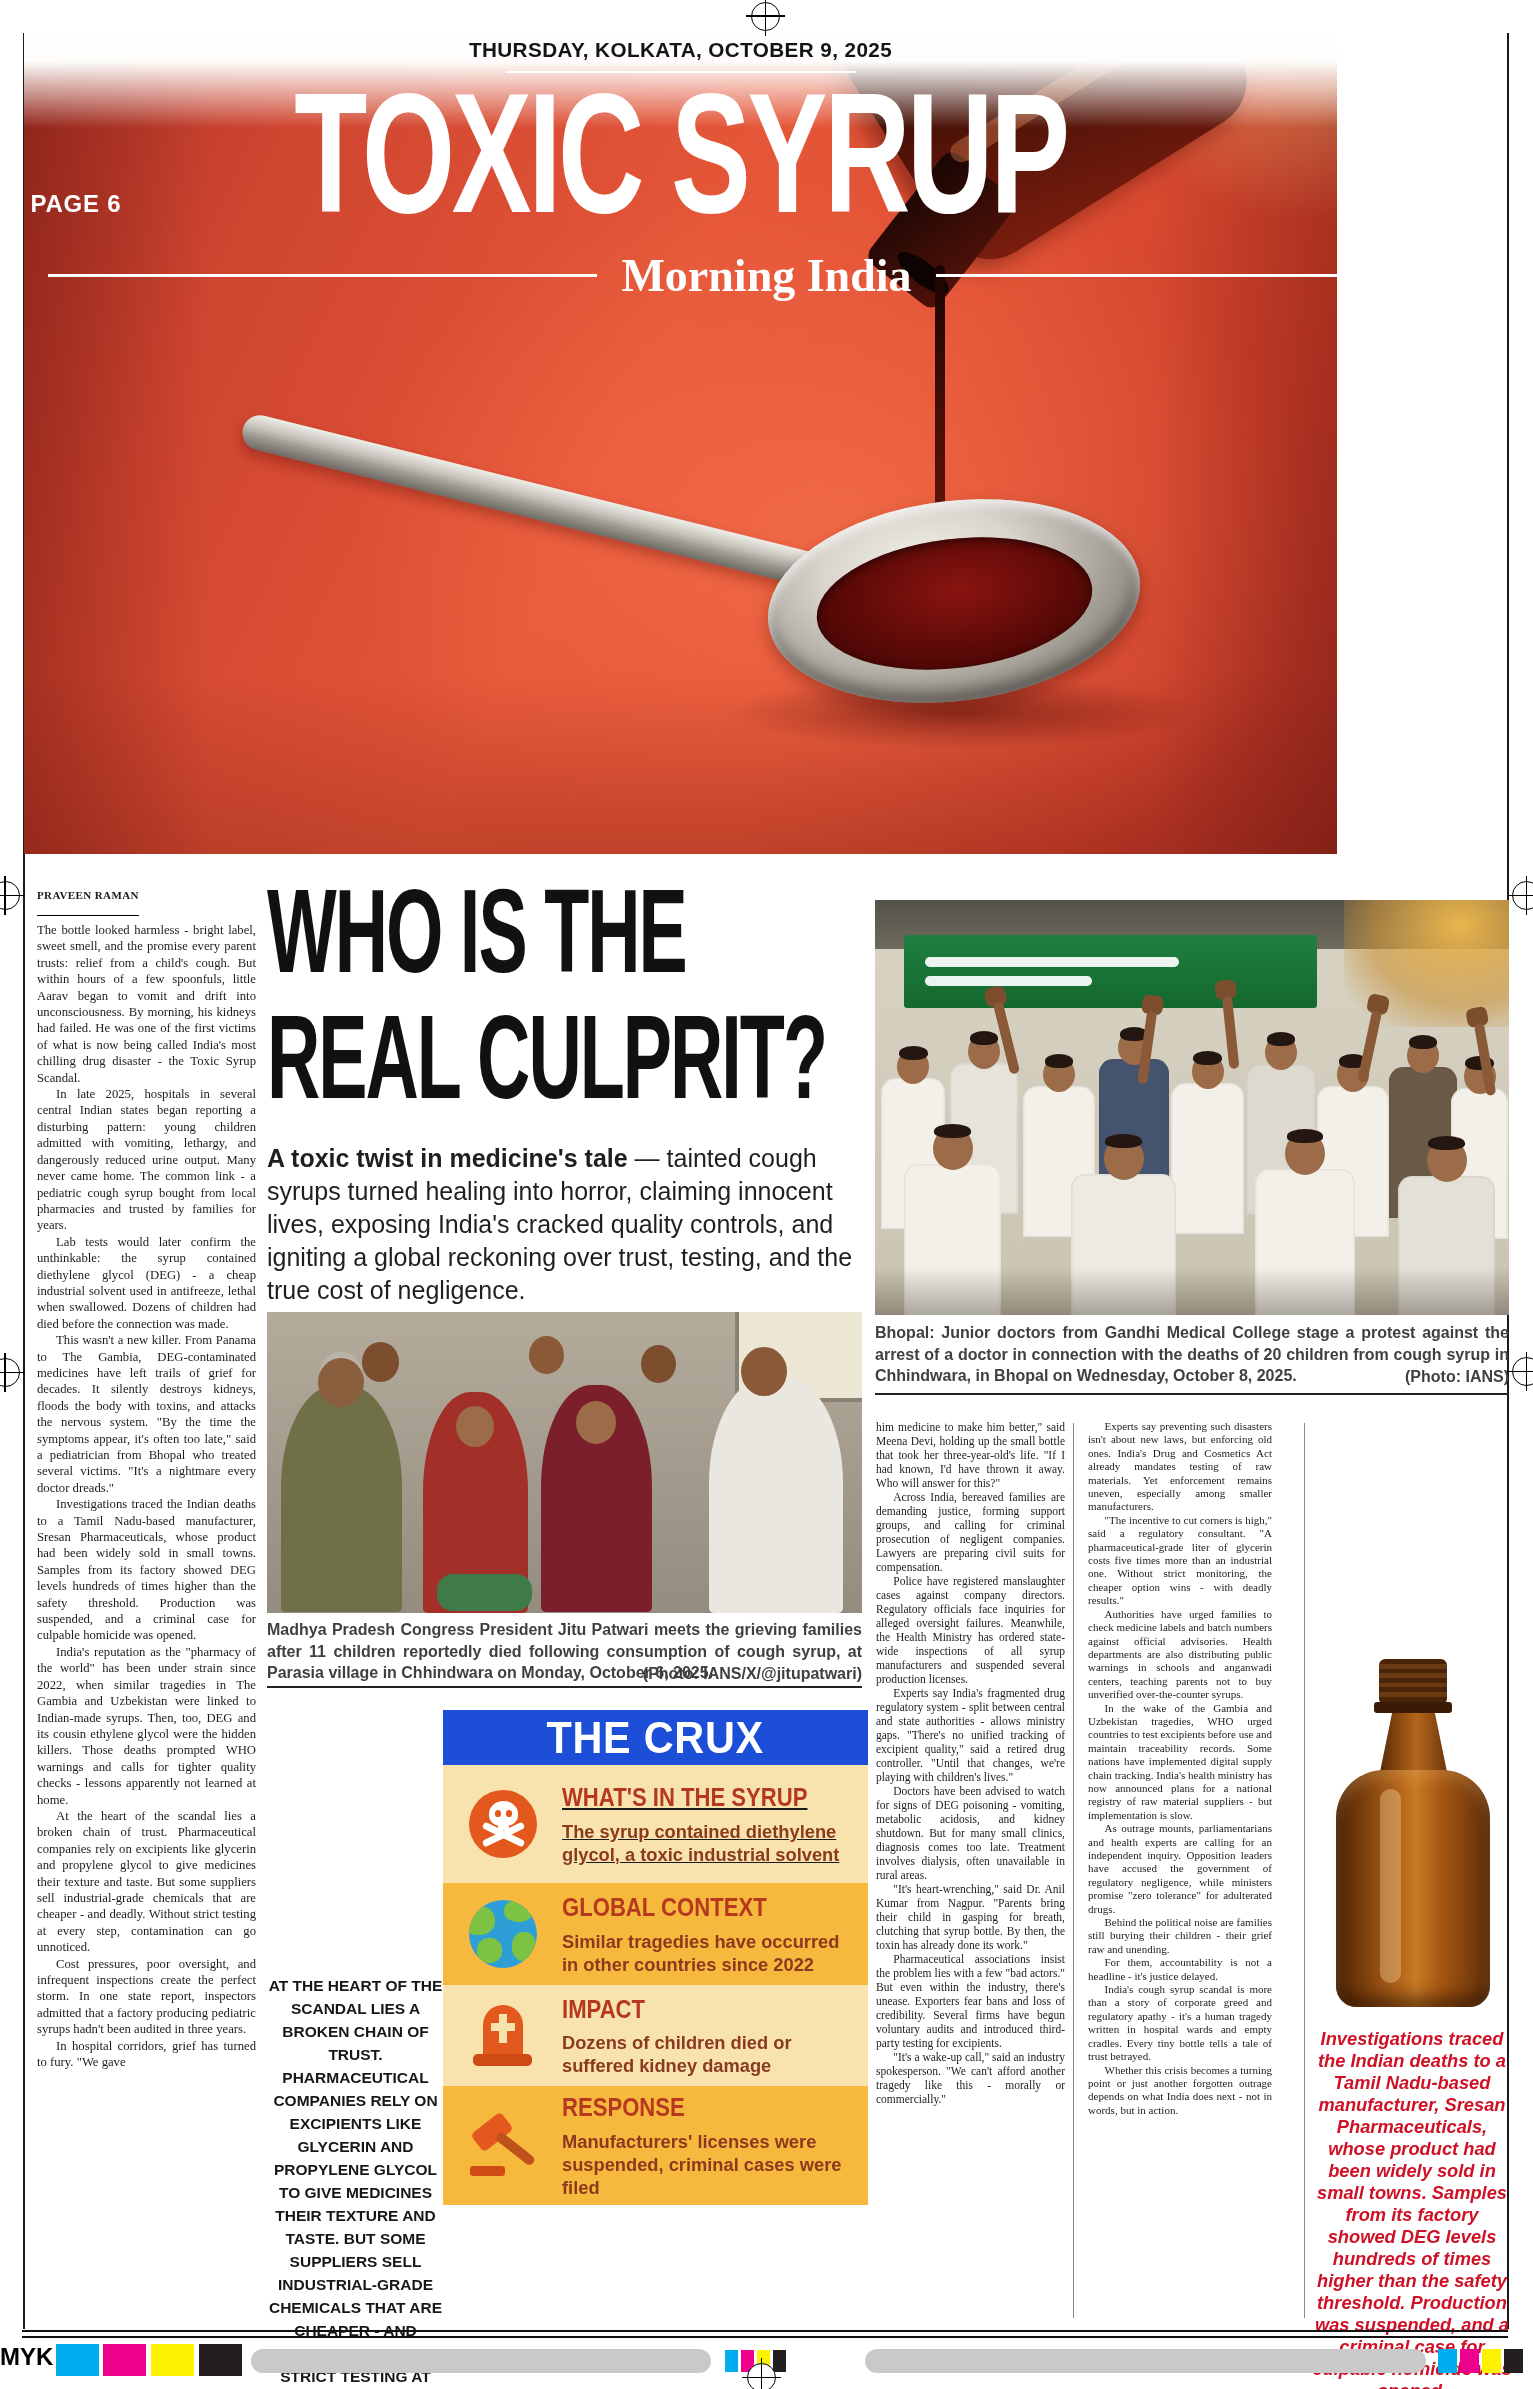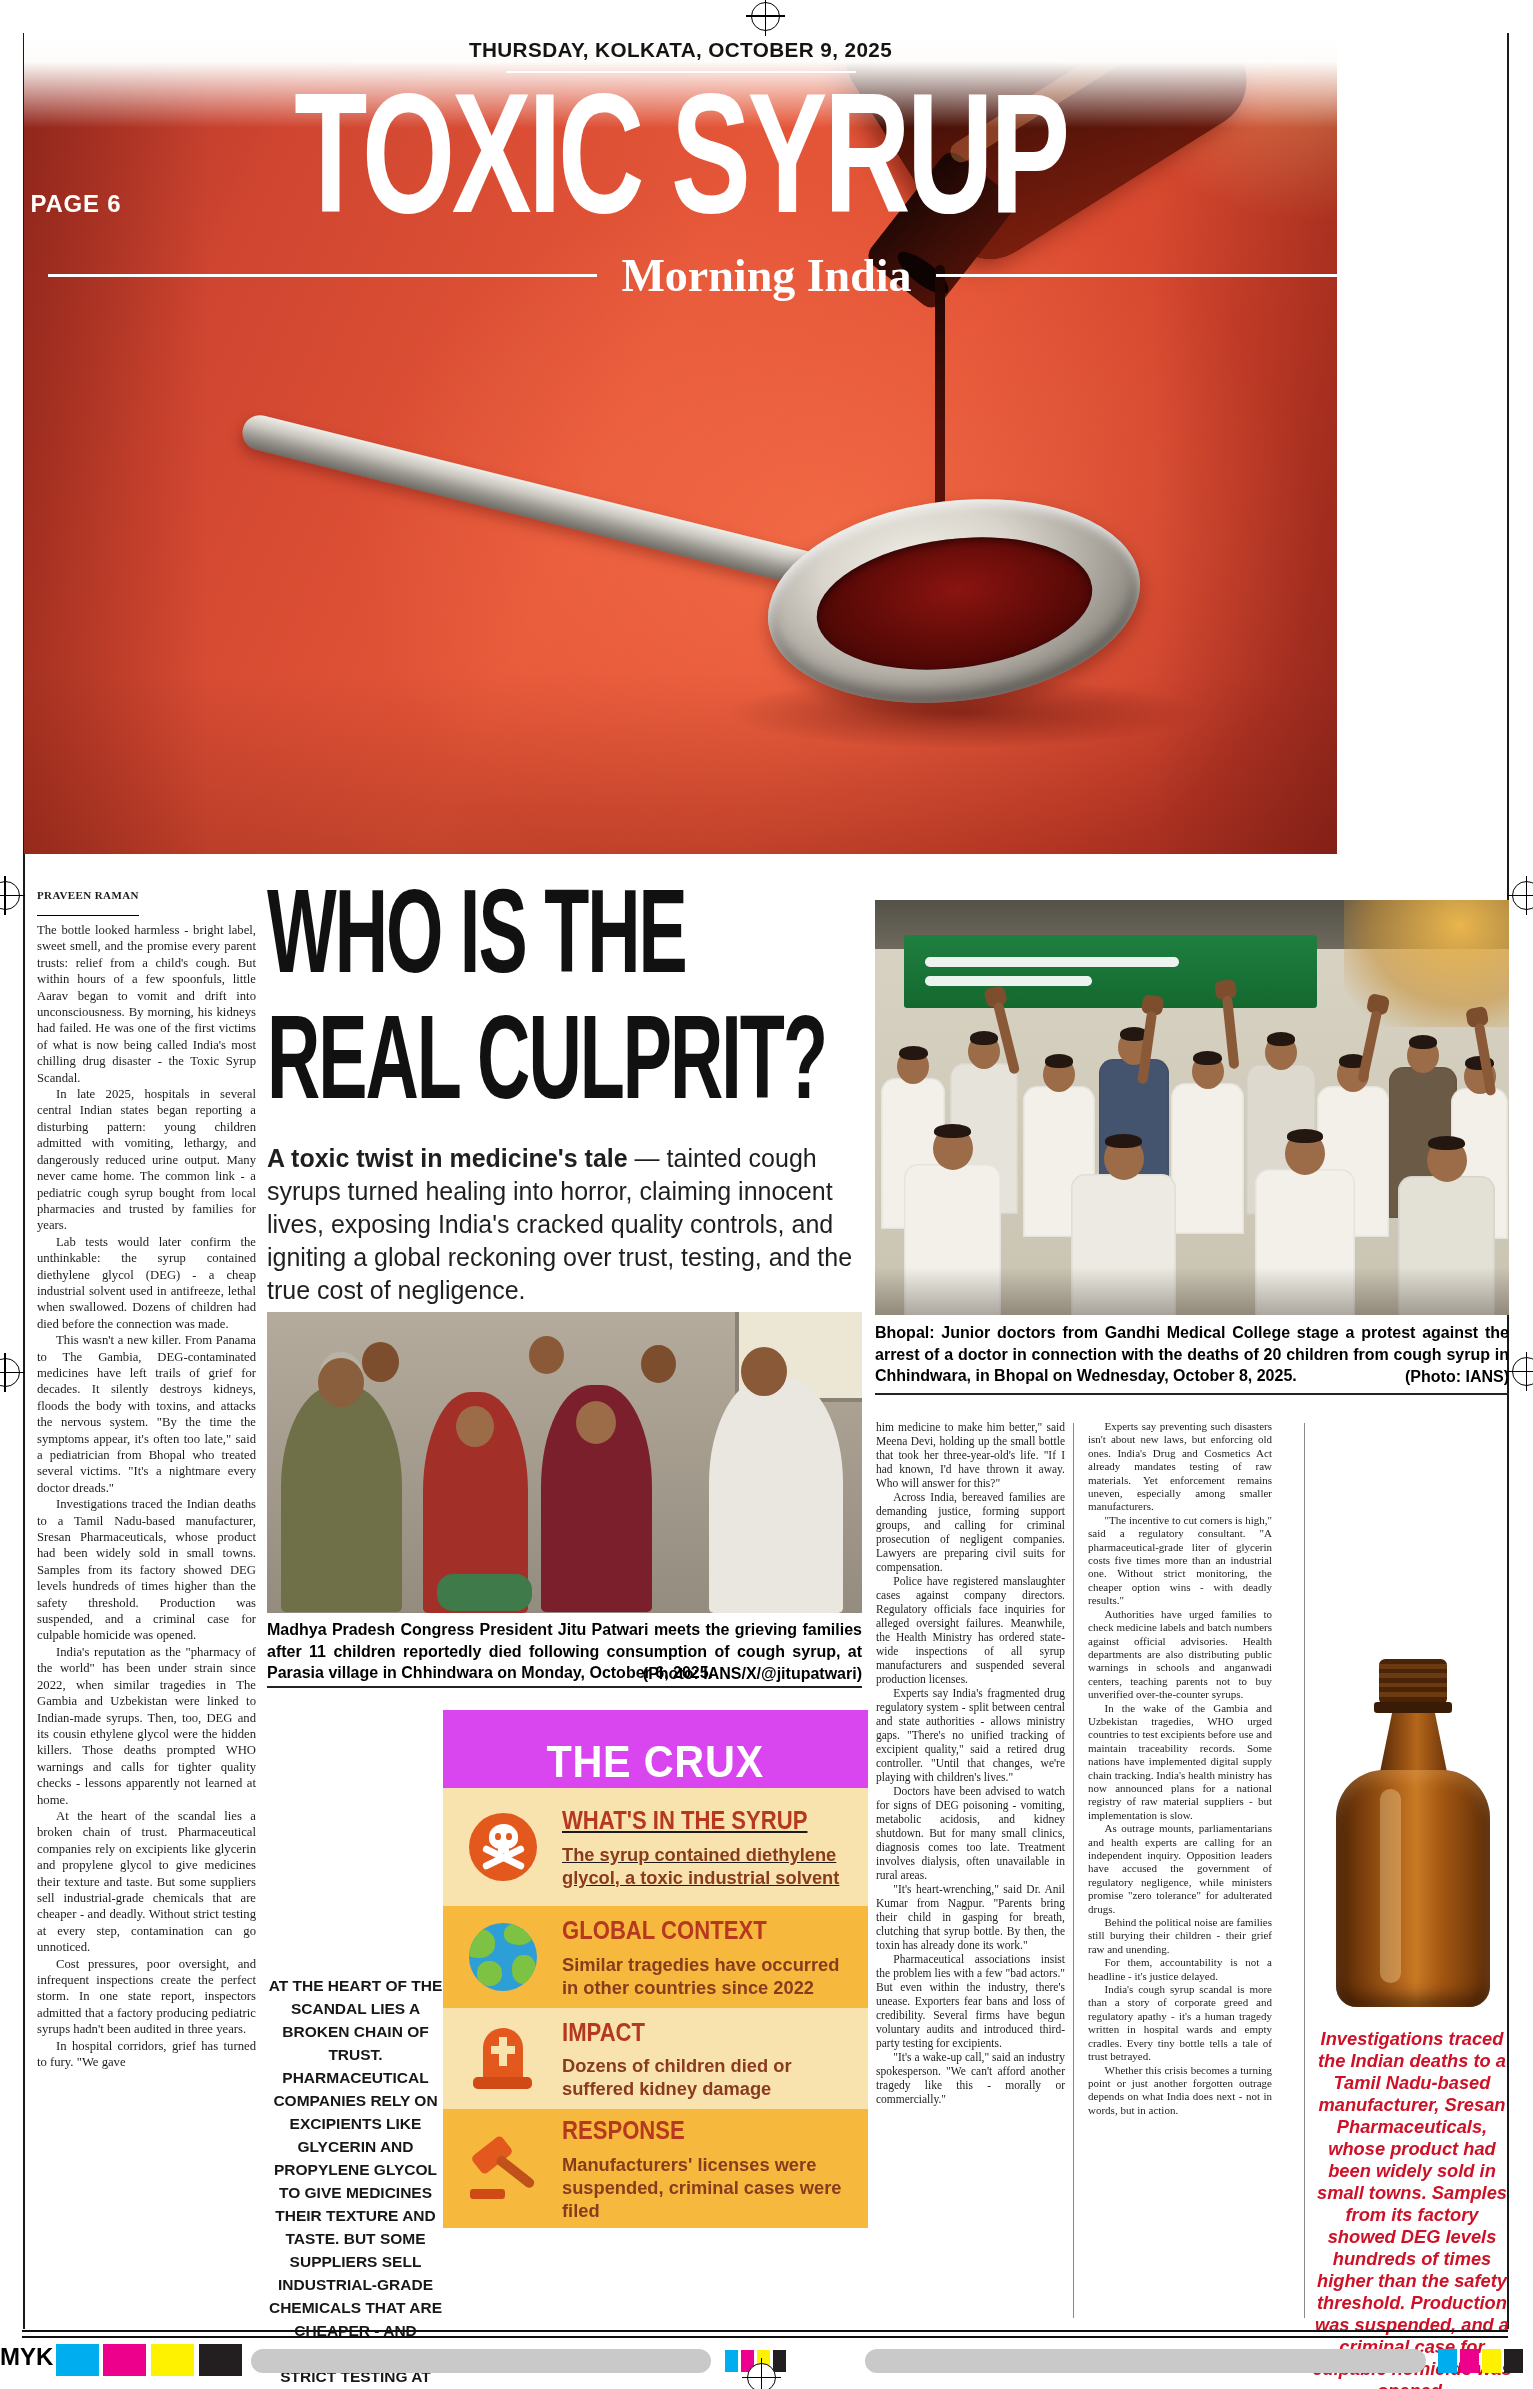--- a/index.html
+++ b/index.html
@@ -99,33 +99,33 @@
   .fist::before{content:'';position:absolute;top:0;left:0;width:20.7px;height:19px;background:#7c4e2e;border-radius:6.4px;}
   .fist::after{content:'';position:absolute;top:16px;left:5.6px;width:10.3px;height:73px;background:#8a5a38;border-radius:5.6px;}
   .photo-shade{left:0;bottom:0;width:100%;height:48px;background:linear-gradient(rgba(40,30,20,0),rgba(40,30,20,.35));}
 
   .photo-families{left:267px;top:1312px;width:595px;height:301px;background:linear-gradient(180deg,#b4ab9d,#948c7e);}
   .window{left:468px;top:0;width:127px;height:86px;background:#ece6d4;border-left:4.8px solid #8a8274;border-bottom:4.8px solid #8a8274;}
   .fig{position:absolute;border-radius:45% 45% 4.8px 4.8px;}
   .fhead{position:absolute;border-radius:50%;background:#9c6b47;}
   .cushion{left:170px;top:262px;width:95px;height:37px;background:#3f7a4a;border-radius:16px;position:absolute;}
 
-  .caption{position:absolute;font-size:16px;line-height:21.5px;font-weight:700;color:#000000;text-align:justify;}
+  .caption{position:absolute;font-size:16px;line-height:21.5px;font-weight:700;color:#404040;text-align:justify;}
   .caption .credit{position:absolute;right:0;bottom:0;font-weight:700;}
   .cap-protest{left:875px;top:1322px;width:634px;height:65px;}
   .cap-families{left:267px;top:1619px;width:595px;height:65px;}
   .hr{position:absolute;height:1.6px;background:#222;}
 
   
   .pullquote{left:267px;top:1974px;width:177px;text-align:center;font-weight:700;font-size:15.5px;
     line-height:23px;color:#171717;}
 
   
   .crux{left:443px;top:1710px;width:425px;height:620px;overflow:hidden;}
-  .crux-header{height:78px;background:#d946ef;display:flex;align-items:flex-end;justify-content:center;}
+  .crux-header{height:55px;background:#1d4ed8;display:flex;align-items:center;justify-content:center;}
   .crux-title{color:#fff;font-weight:700;font-size:45px;letter-spacing:0.8px;transform:scaleX(.92);white-space:nowrap;}
   .crux-sec{display:flex;align-items:center;}
   .bg-y{background:#f6b93e;} .bg-c{background:#f8e2ae;}
   .h1{height:142px;} .h2{height:118px;text-decoration:underline;} .h3{height:102px;} .h4{height:101px;} .h5{height:119px;}
   .crux-iconbox{width:119px;display:flex;justify-content:center;align-items:center;flex:none;}
   .crux-text{flex:1;padding-right:12.7px;}
   .crux-h{font-weight:700;font-size:26px;color:#b5381f;margin:0 0 6.4px 0;transform:scaleX(.85);
     transform-origin:left center;white-space:nowrap;}
   .crux-p{font-weight:700;font-size:18.3px;line-height:23px;color:#8a3a1e;margin:0;}
   .cicon{position:relative;} .cicon i{position:absolute;display:block;}

